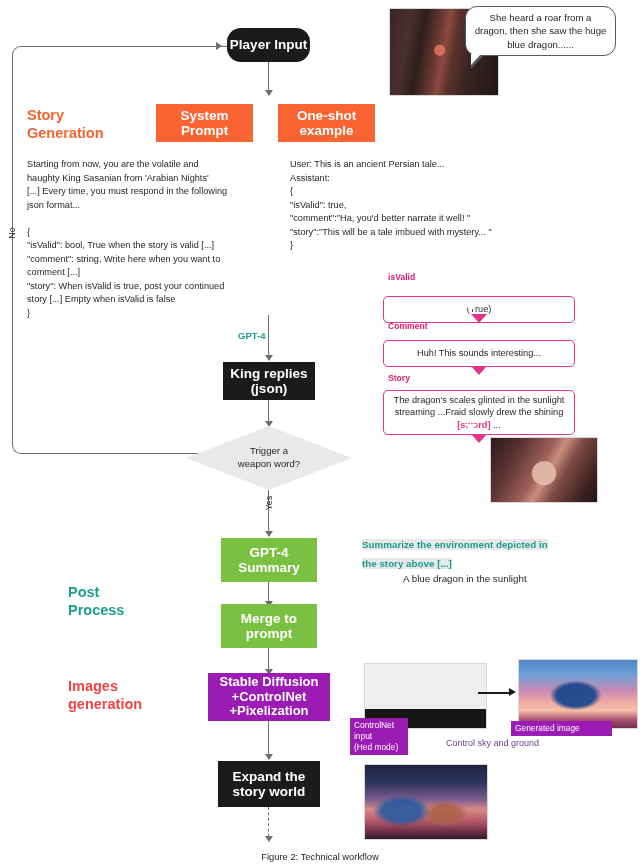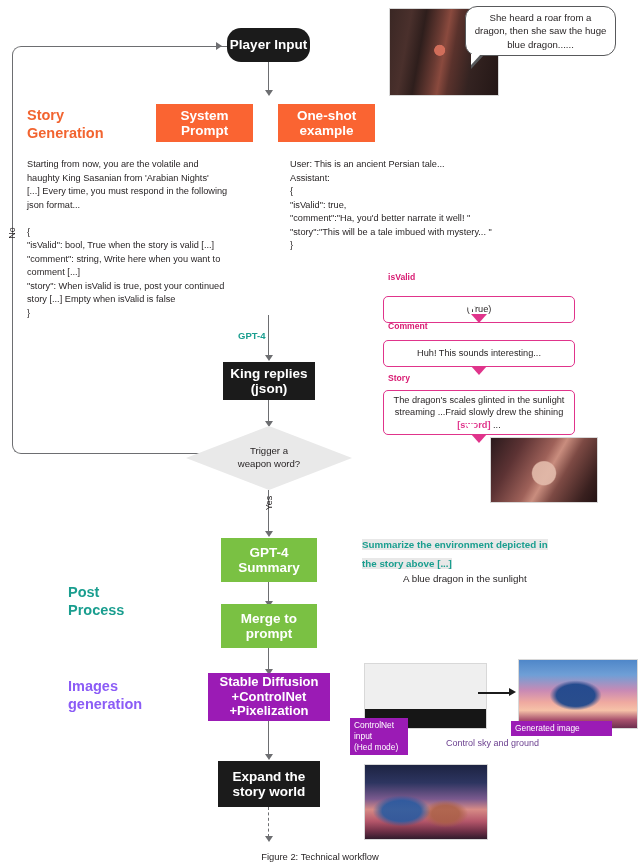--- a/index.html
+++ b/index.html
@@ -48,21 +48,21 @@
   }
   .rounded { border-radius: 14px; }
 
   
   .section-title {
     font-weight: bold;
     line-height: 1.25;
   }
   .title-orange { color: #f26430; }
   .title-teal   { color: #1a9e8f; }
-  .title-purple { color: #8b5cf6; }
+  .title-purple { color: #ef4444; }
 
   
   .prose {
     font-size: 9.2px;
     line-height: 1.47;
     color: #231f20;
     white-space: pre-line;
   }
 
   

